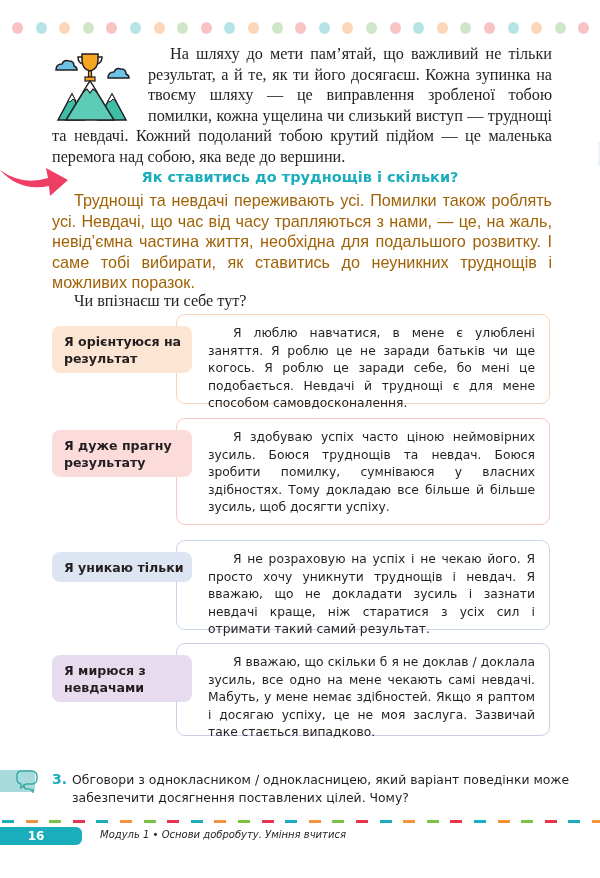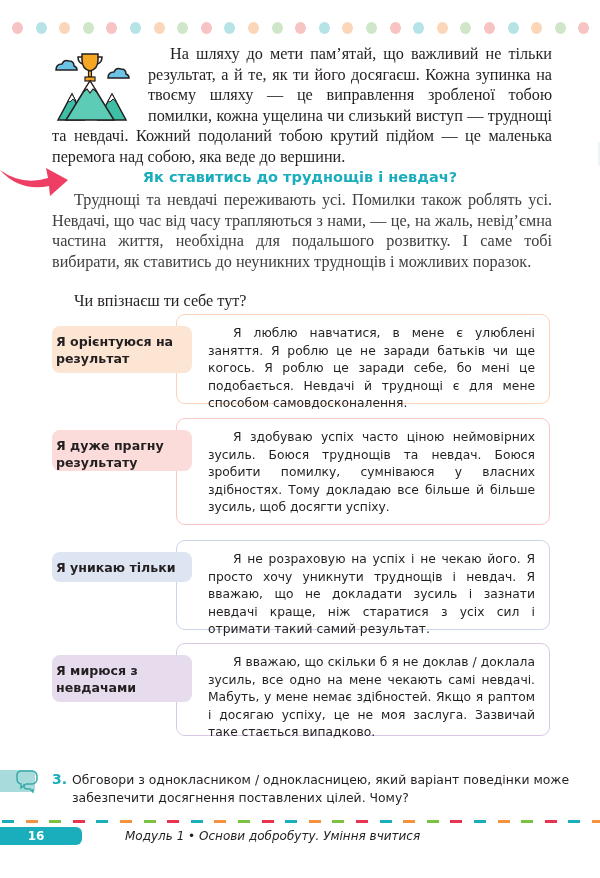--- a/index.html
+++ b/index.html
@@ -20,59 +20,59 @@
     .arrow { position: absolute; left: 0; top: 164px; width: 68px; height: 32px; }
 
     .heading {
       position: absolute; left: 135px; top: 169px; width: 330px;
       font-family: "DejaVu Sans", sans-serif; font-weight: bold; font-size: 14.5px;
       color: #1aaebc; text-align: center; letter-spacing: 0;
     }
 
     .para {
       position: absolute; left: 52px; top: 190px; width: 500px;
-      font-family: Liberation Serif, serif; font-size: 16.2px; line-height: 20.5px;
-      text-align: justify; color: #404040;
+      font-family: Liberation Sans, sans-serif; font-size: 16.2px; line-height: 20.5px;
+      text-align: justify; color: #a16207;
     }
     .para p { text-indent: 22px; }
     .q { position: absolute; left: 74px; top: 292px; font-family: "Liberation Serif", serif; font-size: 16.2px; color: #231f20; }
 
     .card { position: absolute; left: 52px; width: 498px; }
     .card .box {
       position: absolute; left: 124px; top: 0; width: 374px;
       border: 1.5px solid; border-radius: 9px; background: #fff;
       font-family: "DejaVu Sans", sans-serif; font-size: 12.3px; line-height: 17.6px;
       color: #231f20; text-align: justify; padding: 10px 14px 8px 31px;
     }
     .card .box p { text-indent: 25px; margin-left: 0; }
     .card .tag {
       position: absolute; left: 0; border-radius: 8px;
       font-family: "DejaVu Sans", sans-serif; font-weight: bold; font-size: 12.6px;
-      line-height: 17px; color: #231f20; padding: 7px 8px 7px 4px; width: 140px;
+      line-height: 17px; color: #231f20; padding: 7px 8px 7px 12px; width: 140px;
     }
 
     .task { position: absolute; left: 0; top: 765px; width: 600px; height: 50px; }
     .task .tab { position: absolute; left: 0; top: 5px; width: 35px; height: 22px; background: #a8dcdc; border-radius: 0 4px 4px 0; }
     .task .bubble { position: absolute; left: 14px; top: 2px; width: 26px; height: 26px; }
     .task .num { position: absolute; left: 52px; top: 6px; font-family: "DejaVu Sans", sans-serif; font-weight: bold; font-size: 14px; color: #1aaebc; }
     .task .txt { position: absolute; left: 72px; top: 6px; width: 500px; font-family: "DejaVu Sans", sans-serif; font-size: 12.4px; line-height: 18px; color: #231f20; }
 
     .dashes { position: absolute; left: 0; top: 820px; width: 600px; height: 4px; }
     .dash { position: absolute; top: 0; width: 12px; height: 2.5px; }
 
     .page-num {
       position: absolute; left: 0; top: 827px; width: 82px; height: 18px;
       background: #1aaebc; border-radius: 0 6px 6px 0;
       color: #fff; font-family: "DejaVu Sans", sans-serif; font-weight: bold; font-size: 12px;
       text-align: center; line-height: 18px; padding-left: 0;
     }
     .page-num span { position: relative; left: -5px; }
     .footer-text {
-      position: absolute; left: 125px; top: 829px;
-      font-family: "DejaVu Sans", sans-serif; font-style: italic; font-size: 12px; color: #231f20;
+      position: absolute; left: 100px; top: 829px;
+      font-family: "DejaVu Sans", sans-serif; font-style: italic; font-size: 10px; color: #231f20;
     }
     .side-mark { position: absolute; right: 0; top: 142px; width: 2px; height: 24px; background: #eef3f6; }
   </style>
 </head>
 <body>
 
 <div class="dots" id="dots">
     <span class="dot" style="left: 4px; background: rgb(247, 195, 195);"></span>
     <span class="dot" style="left: 27.6px; background: rgb(182, 227, 230);"></span>
     <span class="dot" style="left: 51.2px; background: rgb(251, 214, 184);"></span>
@@ -121,39 +121,39 @@
     <path d="M31 48 L38 37 L45 48 L41 45 L38 49 L35 45 z" fill="#fff" stroke="#231f20" stroke-width="1.2"></path>
   </svg>
   <div class="intro-text">
     <span class="float-gap"></span><span style="display:inline-block;width:22px"></span><span>На шляху до мети пам’ятай, що важливий не тільки результат, а й те, як ти його досягаєш. Кожна зупинка на твоєму шляху — це виправлення зробленої тобою помилки, кожна ущелина чи слизький виступ — труднощі та невдачі. Кожний подоланий тобою крутий підйом — це маленька перемога над собою, яка веде до вершини.</span>
   </div>
 </div>
 
 <svg class="arrow" viewBox="0 0 68 32">
   <path d="M0 6 Q22 22 48 14 L46 4 L68 16 L50 32 L49 22 Q20 28 0 6 z" fill="#ee3e63"></path>
 </svg>
-<div class="heading">Як ставитись до труднощів і невдач?</div>
+<div class="heading">Як ставитись до труднощів і скільки?</div>
 
 <div class="para">
   <p>Труднощі та невдачі переживають усі. Помилки також роблять усі. Невдачі, що час від часу трапляються з нами, — це, на жаль, невід’ємна частина життя, необхідна для подальшого розвитку. І саме тобі вибирати, як ставитись до неуникних труднощів і можливих поразок.</p>
 </div>
 <div class="q">Чи впізнаєш ти себе тут?</div>
 
 <div class="card" style="top:314px;height:90px">
   <div class="box" style="border-color:#fbd3b8;height:90px">
     <p>Я люблю навчатися, в мене є улюблені заняття. Я роблю це не заради батьків чи ще когось. Я роблю це заради себе, бо мені це подобається. Невдачі й труднощі є для мене способом самовдосконалення.</p>
   </div>
   <div class="tag" style="top:12px;background:#fde5d4;height:47px">Я орієнтуюся на результат</div>
 </div>
 
 <div class="card" style="top:418px;height:107px">
   <div class="box" style="border-color:#f8c8c4;height:107px">
     <p>Я здобуваю успіх часто ціною неймовірних зусиль. Боюся труднощів та невдач. Боюся зробити помилку, сумніваюся у власних здібностях. Тому докладаю все більше й більше зусиль, щоб досягти успіху.</p>
   </div>
-  <div class="tag" style="top:12px;background:#fbdcdb;height:41px">Я дуже прагну результату</div>
+  <div class="tag" style="top:12px;background:#fbdcdb;height:47px">Я дуже прагну результату</div>
 </div>
 
 <div class="card" style="top:540px;height:90px">
   <div class="box" style="border-color:#c9d5ea;height:90px">
     <p>Я не розраховую на успіх і не чекаю його. Я просто хочу уникнути труднощів і невдач. Я вважаю, що не докладати зусиль і зазнати невдачі краще, ніж старатися з усіх сил і отримати такий самий результат.</p>
   </div>
   <div class="tag" style="top:12px;background:#dde5f2;height:30px">Я уникаю тільки</div>
 </div>
 
 <div class="card" style="top:643px;height:107px">

